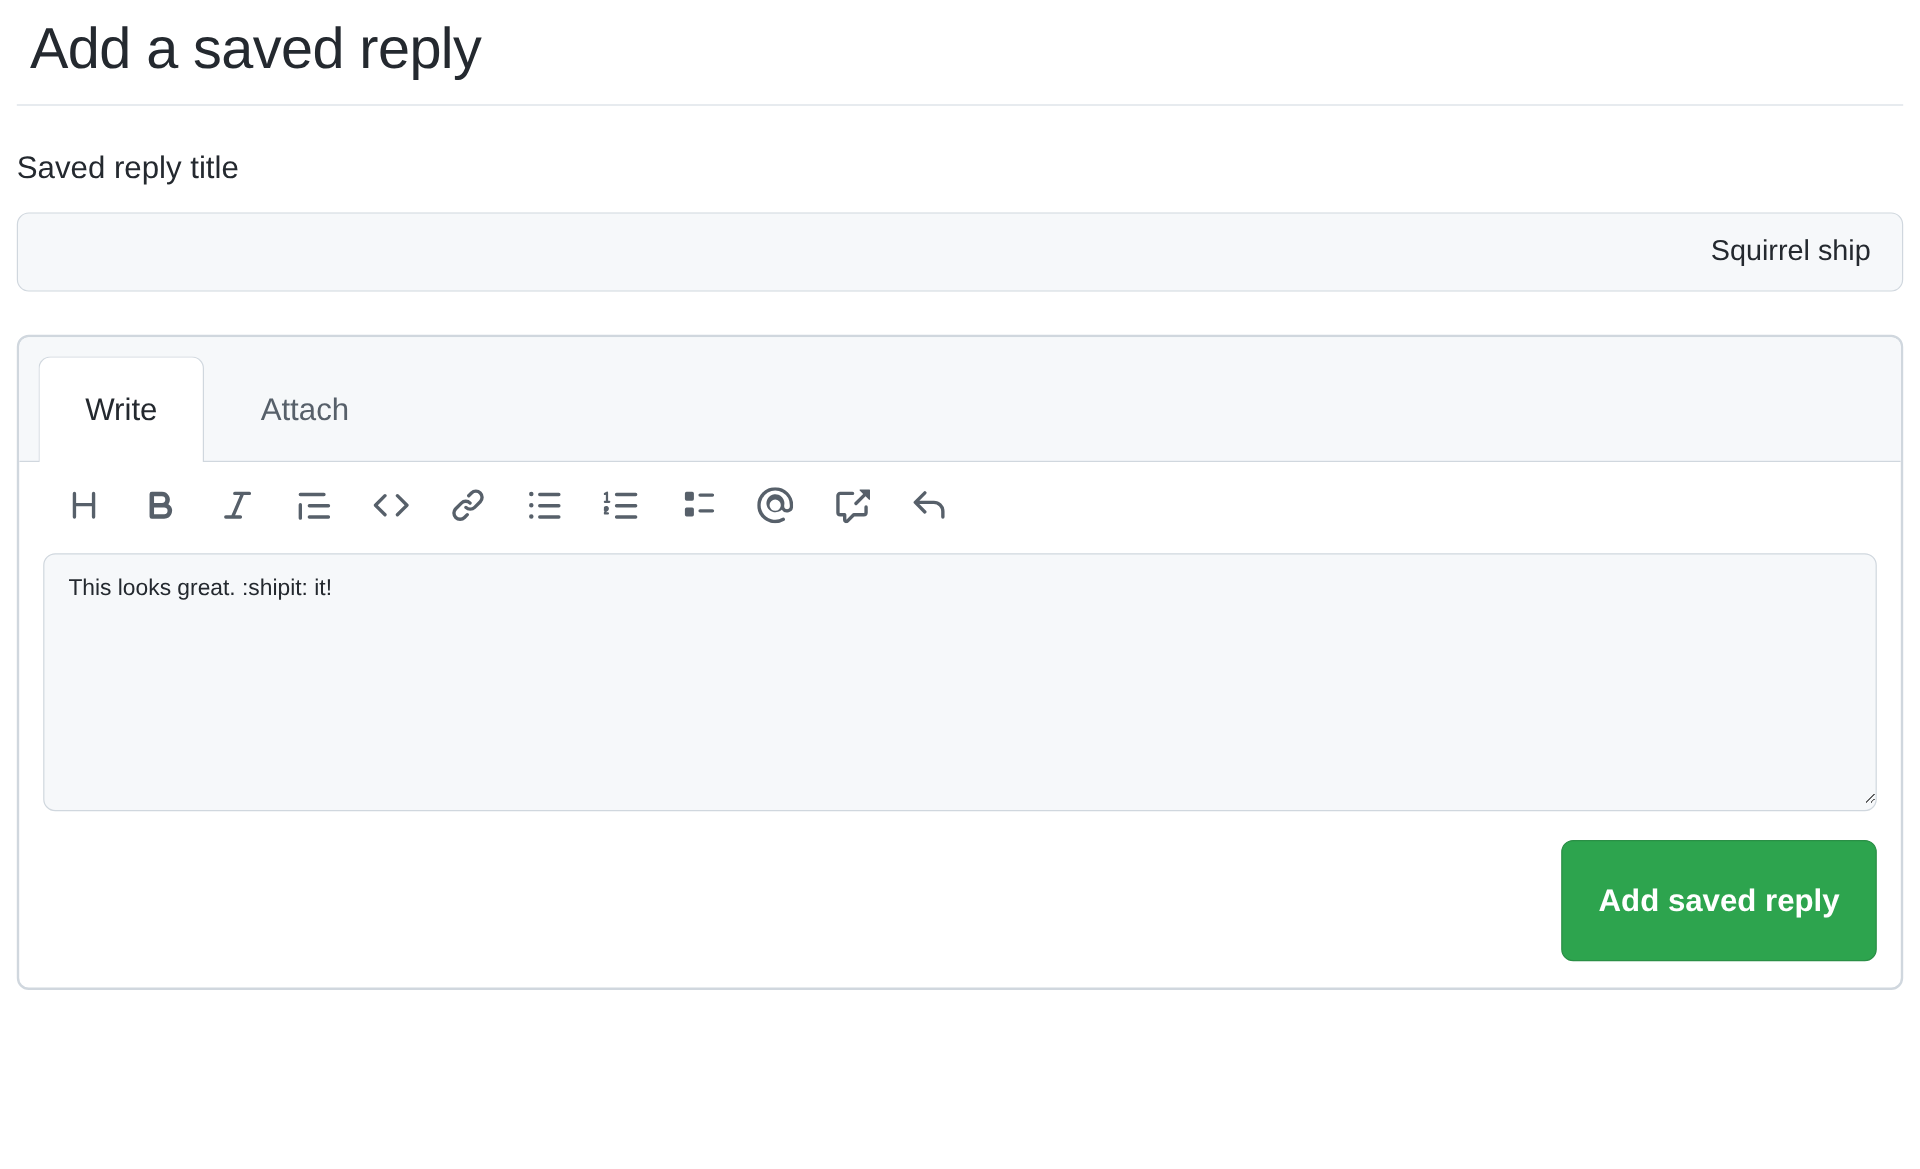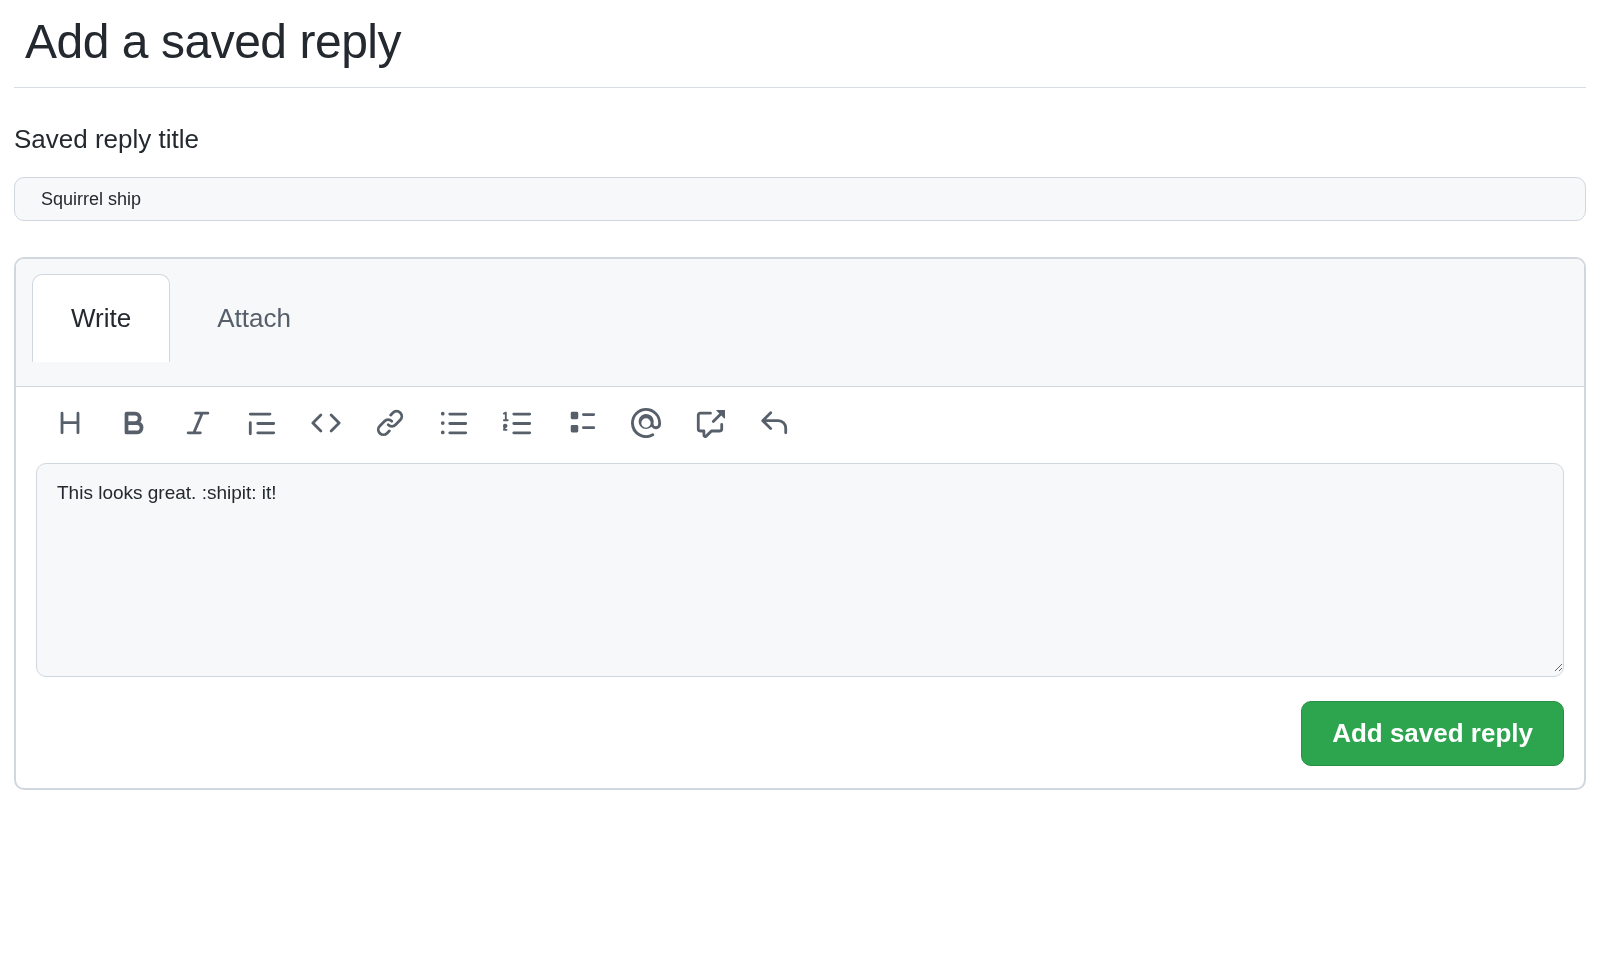--- a/index.html
+++ b/index.html
@@ -32,43 +32,44 @@
     background:var(--border-muted);
     margin-bottom:36px;
   }
   .field-label{
     font-size:26px;
     font-weight:400;
     margin-bottom:22px;
   }
   .title-input{
     width:100%;
-    height:44px;
-    font-size:18px;
+    height:66px;
+    font-size:24px;
     padding:0 26px;
     background:var(--bg-subtle);
     border:1px solid var(--border);
     border-radius:10px;
     color:var(--fg);
     margin-bottom:36px;
+    text-align:right;
   }
   .editor-box{
     border:2px solid var(--border);
     border-radius:10px;
     background:var(--bg);
     overflow:hidden;
   }
   .tab-strip{
     display:flex;
-    align-items:flex-start;
+    align-items:flex-end;
     gap:8px;
     background:var(--bg-subtle);
     border-bottom:1px solid var(--border);
     padding:14px 0 0 16px;
-    height:128px;
+    height:104px;
   }
   .tab{
     font-size:26px;
     padding:28px 38px;
     color:var(--fg-muted);
     border:1px solid transparent;
     border-bottom:none;
     border-top-left-radius:10px;
     border-top-right-radius:10px;
     cursor:pointer;
@@ -137,21 +138,21 @@
     display:flex;
     justify-content:flex-end;
     padding:24px 20px 22px 20px;
   }
   .primary-btn{
     background:var(--accent-emphasis);
     border:1px solid var(--accent-emphasis-border);
     color:#ffffff;
     font-size:26px;
     font-weight:600;
-    padding:16px 30px;
+    padding:34px 30px;
     border-radius:10px;
     cursor:pointer;
   }
 </style>
 </head>
 <body>
 
 
 
 <h2 class="section-title">Add a saved reply</h2>

